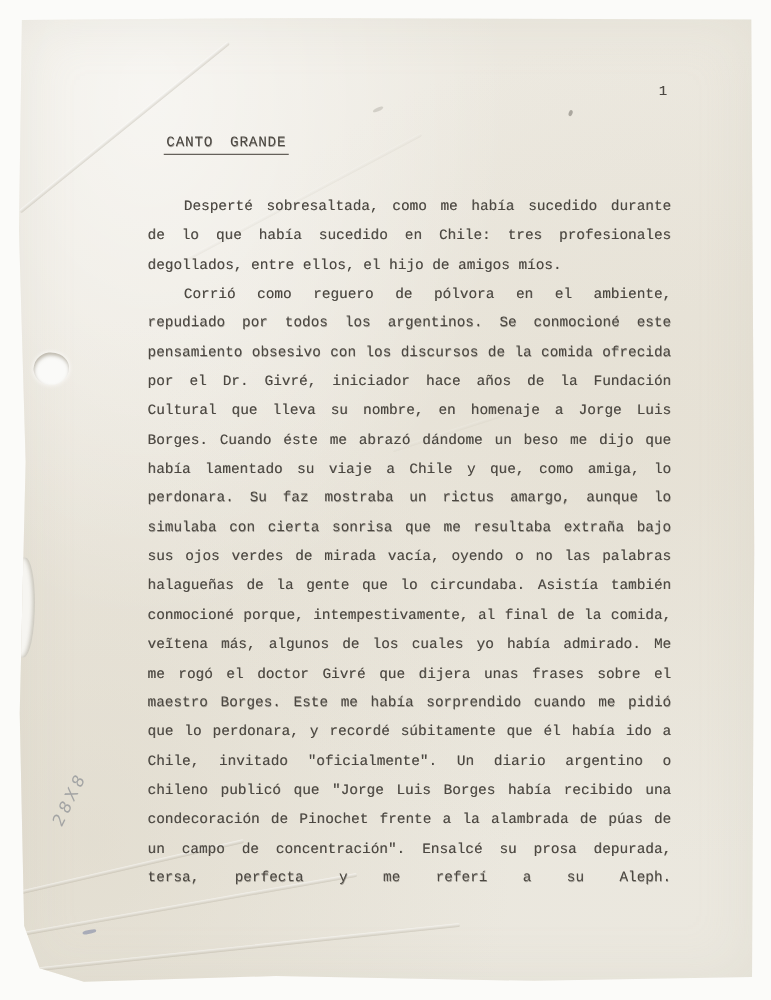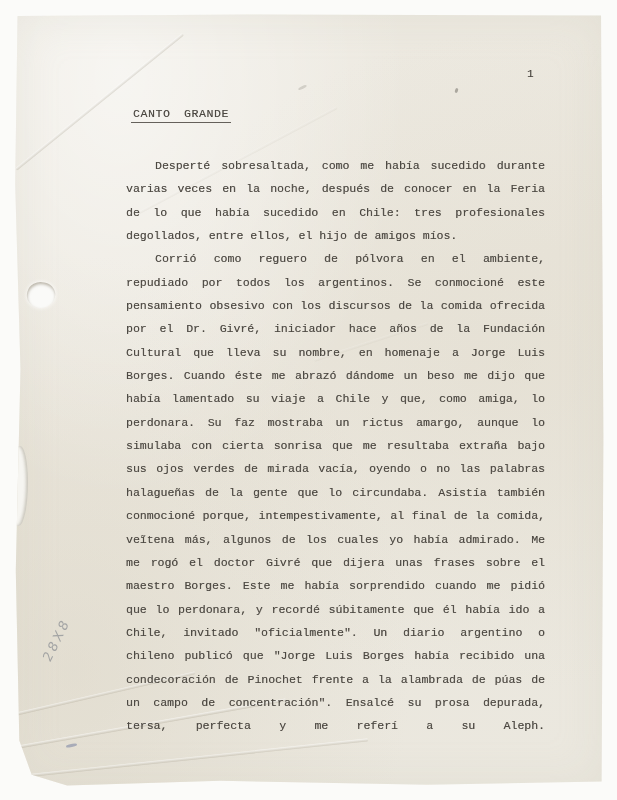--- a/index.html
+++ b/index.html
@@ -48,21 +48,21 @@
   .speck.c{left:52px;top:730px;width:11px;height:3px;background:rgba(96,108,150,.45);transform:rotate(-12deg);border-radius:40%;}
   
   .ink{color:#4b4741;text-shadow:.3px .3px .5px rgba(75,71,65,.45);}
   .pagenum{position:absolute;left:513px;top:54px;font-size:11px;}
   .title-wrap{position:absolute;left:112px;top:90px;width:419px;}
   .doc-title{
     display:inline-block;font-size:11.5px;letter-spacing:.6px;word-spacing:6px;
     border-bottom:1.2px solid rgba(75,71,65,.85);padding:0 2px 2px 2px;
     transform:translateX(5px);
   }
-  .body-text{position:absolute;left:112px;top:140px;width:419px;font-family:Liberation Mono, monospace;}
+  .body-text{position:absolute;left:104px;top:140px;width:419px;font-family:Liberation Mono, monospace;}
   .line{
     font-size:11.5px;line-height:23.35px;height:23.35px;white-space:normal;
     text-align:justify;text-align-last:justify;text-justify:inter-word;overflow:hidden;
   }
   .line.left{text-align:center;text-align-last:left;}
   .line.ind{text-indent:29px;}
   
   .margin-note{
     position:absolute;left:26px;top:642px;
     font-family:"DejaVu Sans",sans-serif;font-size:13px;letter-spacing:3px;
@@ -89,21 +89,20 @@
     <div class="speck c"></div>
 
     <div class="pagenum ink">1</div>
 
     <div class="title-wrap">
       <span class="doc-title ink">CANTO GRANDE</span>
     </div>
 
     <div class="body-text ink">
       <div class="line ind">Desperté sobresaltada, como me había sucedido durante</div>
-      <div class="line">varias veces en la noche, después de conocer en la Feria</div>
       <div class="line">de lo que había sucedido en Chile: tres profesionales</div>
       <div class="line left">degollados, entre ellos, el hijo de amigos míos.</div>
       <div class="line ind">Corrió como reguero de pólvora en el ambiente,</div>
       <div class="line">repudiado por todos los argentinos. Se conmocioné este</div>
       <div class="line">pensamiento obsesivo con los discursos de la comida ofrecida</div>
       <div class="line">por el Dr. Givré, iniciador hace años de la Fundación</div>
       <div class="line">Cultural que lleva su nombre, en homenaje a Jorge Luis</div>
       <div class="line">Borges. Cuando éste me abrazó dándome un beso me dijo que</div>
       <div class="line">había lamentado su viaje a Chile y que, como amiga, lo</div>
       <div class="line">perdonara. Su faz mostraba un rictus amargo, aunque lo</div>

